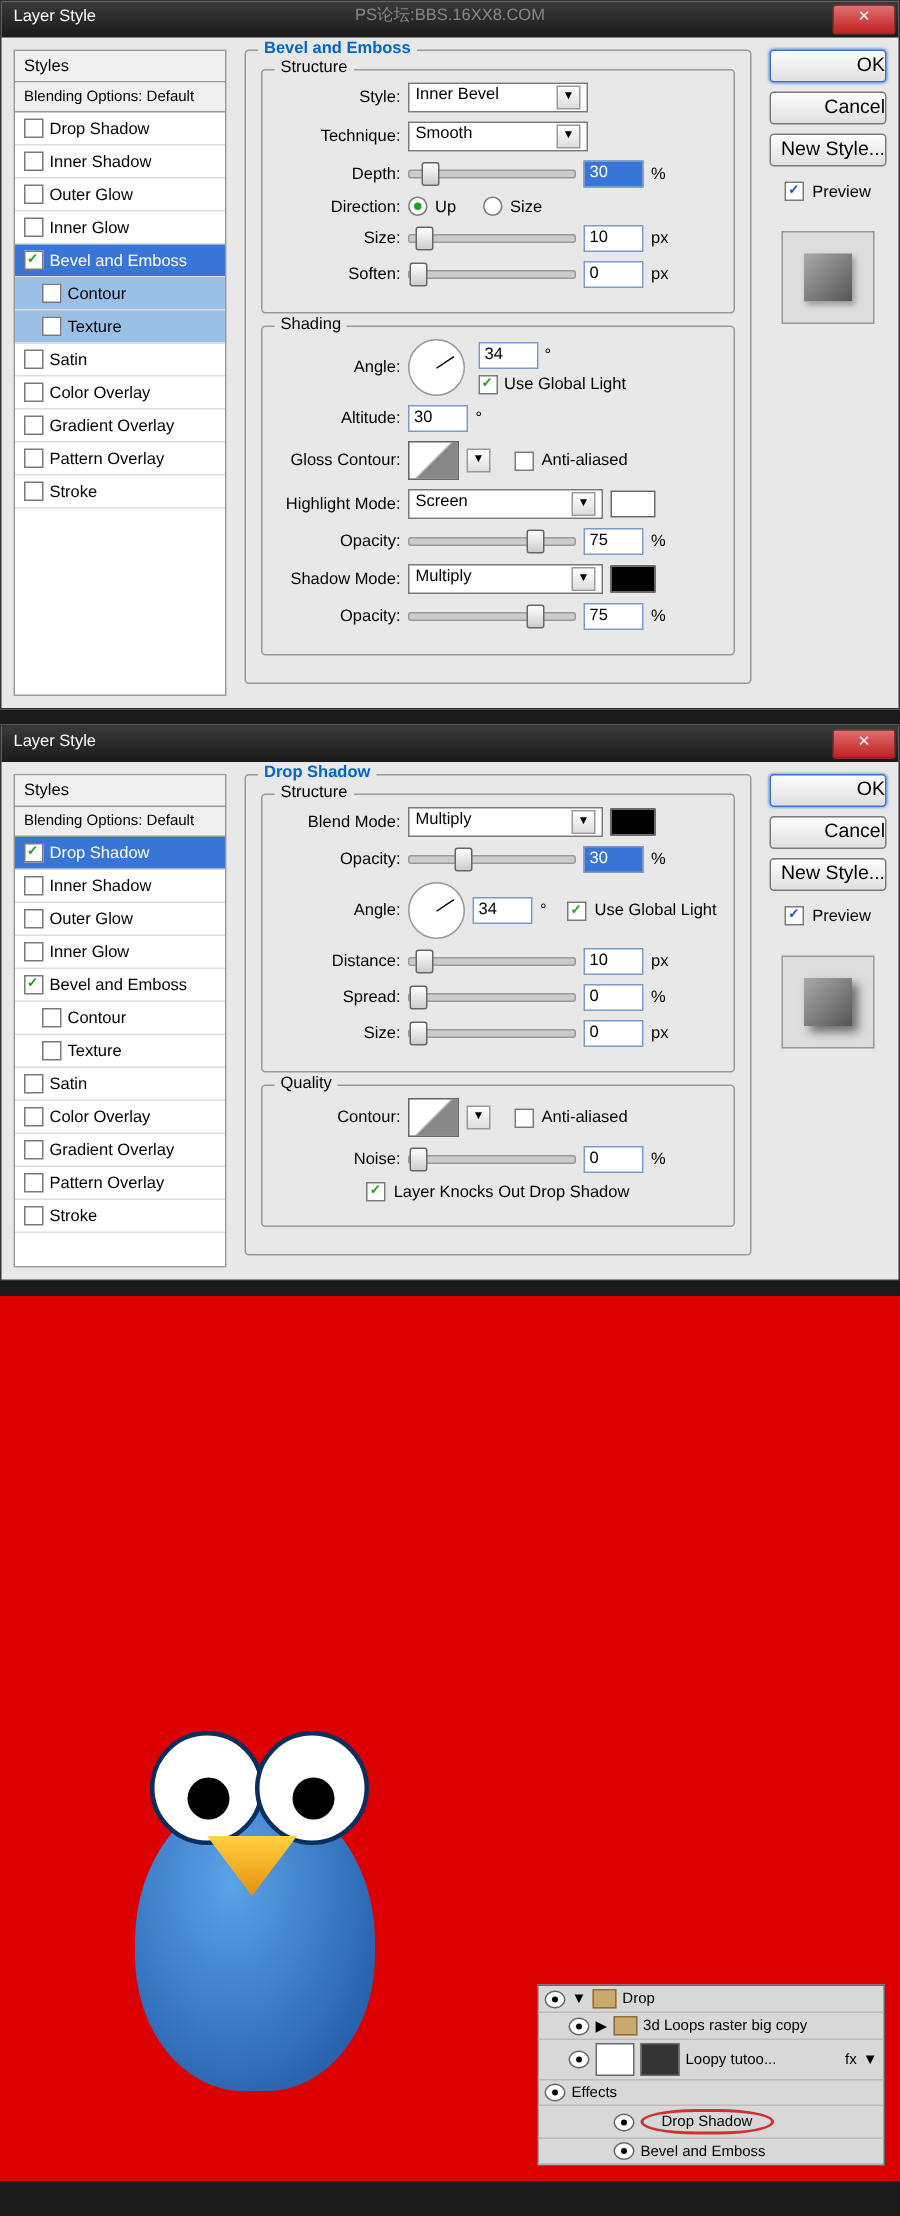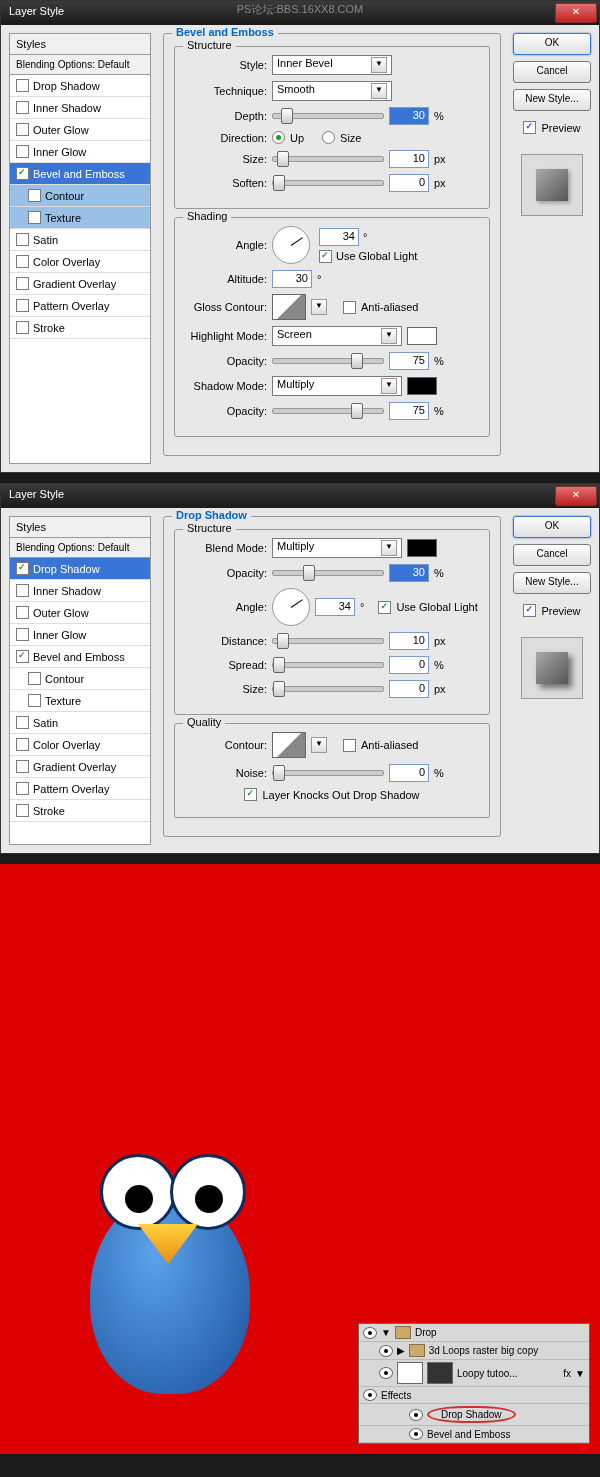--- a/index.html
+++ b/index.html
@@ -21,30 +21,30 @@
 .main-panel{flex:1;padding:0 4px}
 .fieldset{border:1px solid #999;border-radius:3px;padding:8px 10px 10px;margin-bottom:8px;position:relative}
 .fieldset-title{position:absolute;top:-8px;left:8px;background:#e8e8e8;padding:0 4px;color:#0066cc;font-weight:bold;font-size:11px}
 .fieldset-title.black{color:#000;font-weight:normal}
 .row{display:flex;align-items:center;margin-bottom:6px;gap:5px}
 .label{width:82px;text-align:right;font-size:11px}
 .dropdown{border:1px solid #7a7a7a;background:#fff;padding:1px 4px;display:flex;align-items:flex-start;justify-content:space-between;height:16px}
 .dd-arrow{width:14px;height:14px;border:1px solid #999;background:linear-gradient(#fff,#ddd);text-align:center;line-height:12px;font-size:8px}
 .slider{height:4px;background:#ccc;border:1px solid #999;border-radius:2px;position:relative;flex:1;max-width:110px}
 .slider-thumb{width:10px;height:14px;background:linear-gradient(#fff,#ccc);border:1px solid #666;border-radius:2px;position:absolute;top:-6px}
-.num-input{width:32px;height:14px;border:1px solid #7a9ac9;background:#fff;text-align:right;padding:1px 3px;font-size:11px}
+.num-input{width:32px;height:14px;border:1px solid #7a9ac9;background:#fff;padding:1px 3px;font-size:11px}
 .num-input.sel{background:#3875d7;color:#fff}
 .radio{width:11px;height:11px;border:1px solid #7a7a7a;border-radius:50%;background:#fff;display:inline-block;position:relative}
 .radio.checked::after{content:"";width:5px;height:5px;background:#21a121;border-radius:50%;position:absolute;top:3px;left:3px}
 .angle-ctrl{width:36px;height:36px;border:1px solid #999;border-radius:50%;background:#fff;position:relative}
 .angle-line{position:absolute;width:14px;height:1px;background:#000;top:18px;left:18px;transform-origin:left center}
 .contour-box{width:32px;height:24px;border:1px solid #666;background:linear-gradient(135deg,#fff 0%,#fff 48%,#888 52%,#888 100%);display:inline-block}
 .swatch{width:28px;height:16px;border:1px solid #666;display:inline-block}
 .btns{width:78px;display:flex;flex-direction:column;gap:6px;align-items:center}
-.btn{width:76px;height:20px;border:1px solid #7a7a7a;background:linear-gradient(#fdfdfd,#e0e0e0);border-radius:3px;text-align:center;line-height:18px;font-size:10px}
+.btn{width:76px;height:20px;border:1px solid #7a7a7a;background:linear-gradient(#fdfdfd,#e0e0e0);border-radius:3px;text-align:right;line-height:18px;font-size:13px}
 .btn.primary{border:1px solid #3875d7;box-shadow:0 0 2px #3875d7}
 .preview-box{width:60px;height:60px;border:1px solid #999;background:#ddd;margin-top:8px;display:flex;align-items:center;justify-content:center}
 .preview-inner{width:32px;height:32px;background:linear-gradient(135deg,#aaa,#555);box-shadow:2px 2px 4px rgba(0,0,0,0.3)}
 .result-img{width:600px;height:590px;background:#d00;position:relative;overflow:hidden}
 .loopy-text{position:absolute;top:40px;left:0;right:0;text-align:center;font-size:92px;font-weight:900;color:#fff;font-family:Impact,Arial Black,sans-serif;text-shadow:4px 6px 8px rgba(0,0,0,0.4);line-height:0.95;letter-spacing:-2px}
 .layers-panel{position:absolute;bottom:10px;right:10px;width:230px;background:#d8d8d8;border:1px solid #666;font-size:10px}
 .lp-row{display:flex;align-items:center;padding:2px 4px;border-bottom:1px solid #bbb;gap:4px}
 .eye{width:12px;height:10px;border:1px solid #666;background:#fff;border-radius:50%;display:inline-block;position:relative}
 .eye::after{content:"";width:4px;height:4px;background:#000;border-radius:50%;position:absolute;top:3px;left:4px}
 .folder-ico{width:14px;height:11px;background:#c9a96e;border:1px solid #8a7040;display:inline-block}

